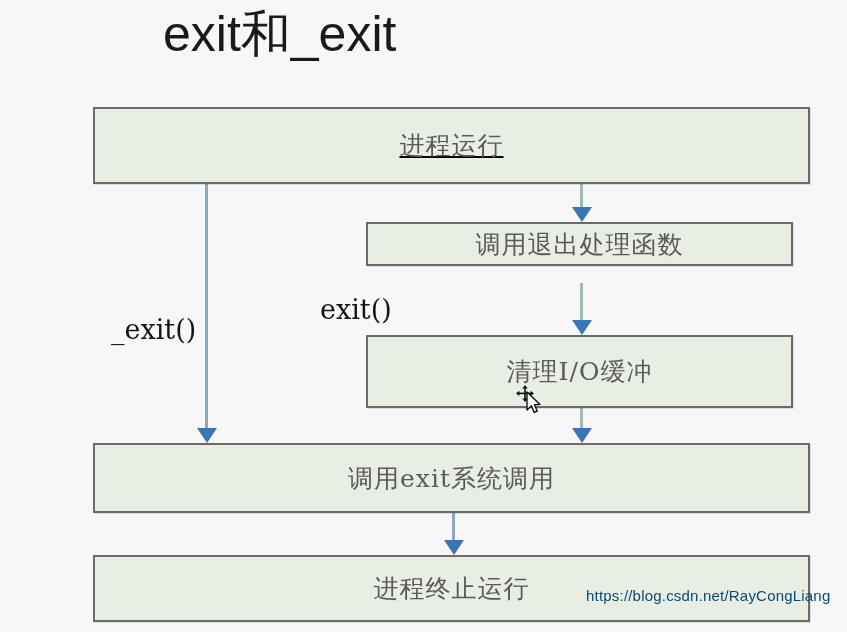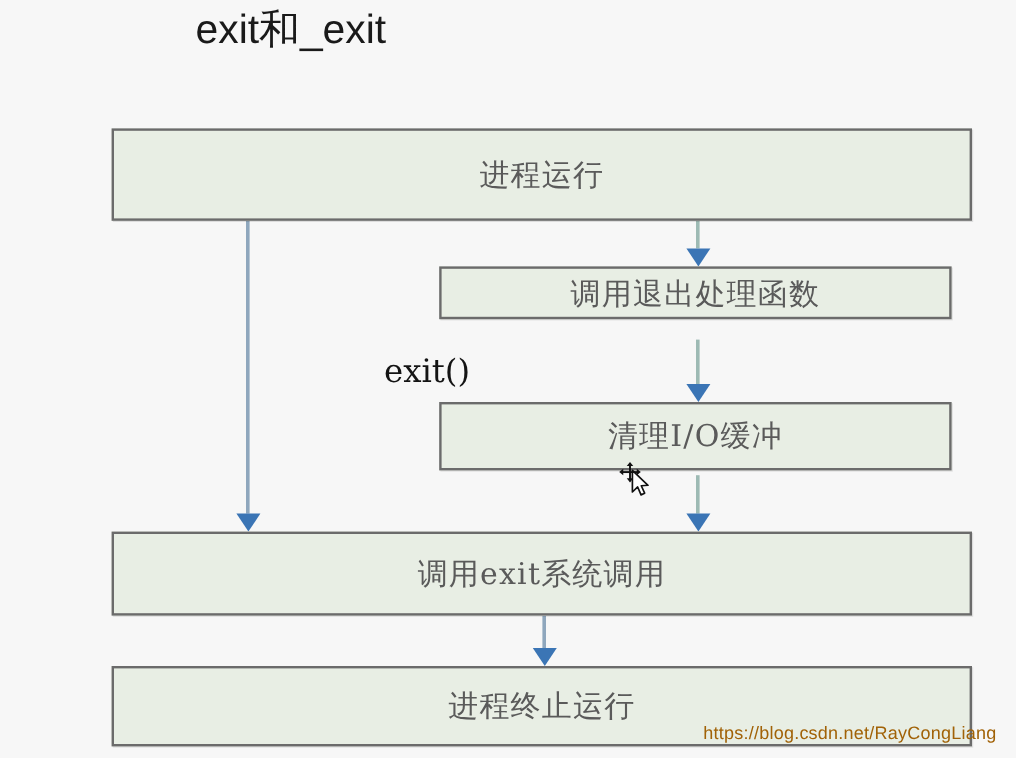--- a/index.html
+++ b/index.html
@@ -17,21 +17,21 @@
     background: #f7f7f7;
     overflow: hidden;
   }
 
   
   #title {
     position: absolute;
     left: 163px;
     top: 6px;
     font-family: "Liberation Sans", sans-serif;
-    font-size: 34px;
+    font-size: 50px;
     font-weight: 400;
     color: #1a1a1a;
     letter-spacing: 0px;
     white-space: nowrap;
     line-height: 1.15;
   }
 
   
   .flow-box {
     position: absolute;
@@ -44,23 +44,23 @@
     box-shadow: 1px 1px 0 rgba(0,0,0,0.10);
   }
   .flow-box .label {
     font-family: "DejaVu Serif", "Liberation Serif", serif;
     font-size: 25px;
     color: #5a5a5a;
     white-space: nowrap;
     letter-spacing: 1px;
   }
 
-  #box-process-running { left: 93px;  top: 107px; width: 717px; height: 77px; }
+  #box-process-running { left: 93px;  top: 107px; width: 717px; height: 77px; text-decoration: underline; }
   #box-exit-handlers   { left: 366px; top: 222px; width: 427px; height: 44px; }
-  #box-flush-io        { left: 366px; top: 335px; width: 427px; height: 57px; text-align: right; }
+  #box-flush-io        { left: 366px; top: 335px; width: 427px; height: 73px; text-align: right; }
   #box-exit-syscall    { left: 93px;  top: 443px; width: 717px; height: 70px; }
   #box-process-end     { left: 93px;  top: 555px; width: 717px; height: 67px; }
 
   
   .conn {
     position: absolute;
   }
   .conn .stem {
     position: absolute;
     left: 0;
@@ -112,24 +112,24 @@
     color: #141414;
     white-space: nowrap;
   }
   #label-underscore-exit { left: 111px; top: 314px; }
   #label-exit            { left: 297px; top: 294px; margin-left: 23px; }
 
   
   #watermark {
     position: absolute;
     left: 586px;
-    top: 603px;
+    top: 587px;
     font-family: "Liberation Sans", sans-serif;
     font-size: 15px;
-    color: #a16207;
+    color: #0c4a6e;
     white-space: nowrap;
     letter-spacing: 0.2px;
   }
 
   
   #cursor {
     position: absolute;
     left: 515px;
     top: 385px;
     width: 34px;
@@ -182,20 +182,21 @@
   </div>
 
   <div class="flow-box" id="box-process-end">
     <span class="label">进程终止运行</span>
   </div>
 
   <div class="flow-box" id="box-exit-syscall">
     <span class="label">调用exit系统调用</span>
   </div>
 
+  <div class="edge-label" id="label-underscore-exit">_exit()</div>
 
   <div class="edge-label" id="label-exit">exit()</div>
 
   <div id="watermark">https://blog.csdn.net/RayCongLiang</div>
 
   <div id="cursor">
     <svg width="34" height="32" viewBox="0 0 34 32" xmlns="http://www.w3.org/2000/svg">
 
       <g fill="#111111">
         <rect x="9.2" y="1" width="1.6" height="15"></rect>

